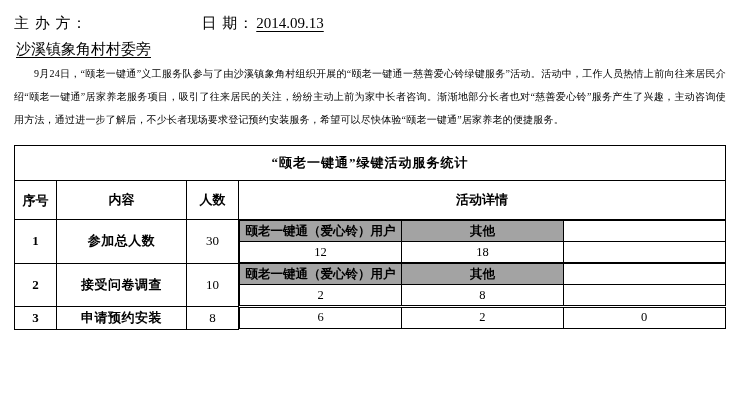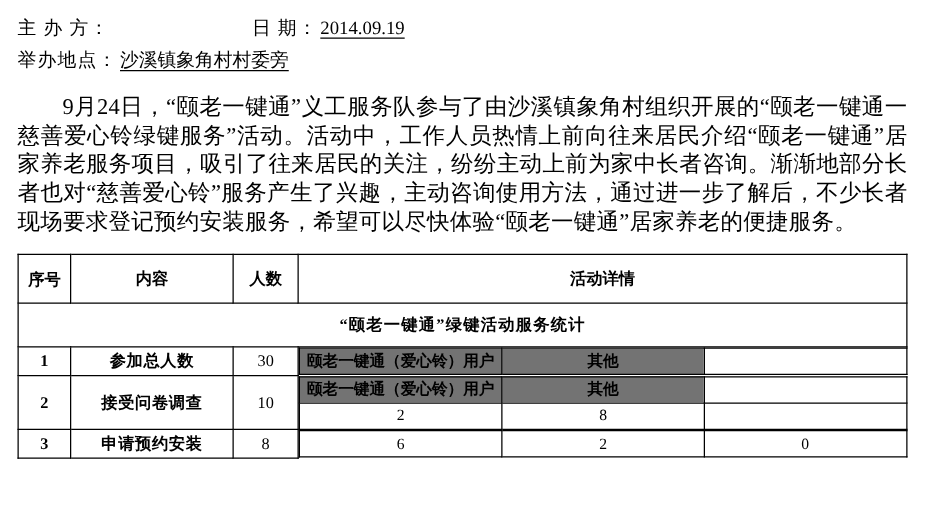--- a/index.html
+++ b/index.html
@@ -40,22 +40,21 @@
     padding: 0 2px;
   }
   .date-group {
     display: flex;
     align-items: baseline;
     margin-left: 114px;
   }
 
   
   .para {
-    margin-top: 12px;
-    font-size: 18px;
+    font-size: 10px;
     line-height: 23px;
     text-align: justify;
     text-indent: 2em;
     letter-spacing: 0.2px;
   }
 
   
   table.stat {
     margin-top: 14px;
     border-collapse: collapse;
@@ -109,85 +108,89 @@
     table-layout: fixed;
   }
   table.detail td {
     border: 1px solid #000000;
     text-align: center;
     font-size: 12.5px;
     height: 18px;
     padding: 1px 0;
   }
   td.shade {
-    background: #737373;
+    background: #a3a3a3;
     font-weight: bold;
   }
   td.plain {
     background: #ffffff;
   }
   td.blank {
     background: #ffffff;
   }
 </style>
 </head>
 <body>
 
 <div class="page">
 
   <div class="hdr-row">
     <span class="hdr-label">主 办 方：</span>
     <span class="date-group">
       <span class="hdr-label">日  期：</span>
-      <span class="hdr-value">2014.09.19</span>
+      <span class="hdr-value">2014.09.13</span>
     </span>
   </div>
 
   <div class="hdr-row">
-    <span class="hdr-label">举办地点：</span>
     <span class="hdr-value">沙溪镇象角村村委旁</span>
   </div>
 
   <div class="para">9月24日，“颐老一键通”义工服务队参与了由沙溪镇象角村组织开展的“颐老一键通一慈善爱心铃绿键服务”活动。活动中，工作人员热情上前向往来居民介绍“颐老一键通”居家养老服务项目，吸引了往来居民的关注，纷纷主动上前为家中长者咨询。渐渐地部分长者也对“慈善爱心铃”服务产生了兴趣，主动咨询使用方法，通过进一步了解后，不少长者现场要求登记预约安装服务，希望可以尽快体验“颐老一键通”居家养老的便捷服务。</div>
 
   <table class="stat">
     <colgroup>
       <col style="width:42px">
       <col style="width:130px">
       <col style="width:52px">
       <col>
     </colgroup>
     <tbody>
       <tr>
+        <td class="tbl-title" colspan="4">“颐老一键通”绿键活动服务统计</td>
+      </tr>
+      <tr>
         <td class="col-head col-head-narrow">序号</td>
         <td class="col-head">内容</td>
         <td class="col-head">人数</td>
         <td class="col-head">活动详情</td>
-      </tr>
-      <tr>
-        <td class="tbl-title" colspan="4">“颐老一键通”绿键活动服务统计</td>
       </tr>
 
       <tr>
         <td class="row-idx">1</td>
         <td class="row-name">参加总人数</td>
         <td class="row-num">30</td>
         <td class="detail-wrap">
           <table class="detail">
             <colgroup>
                 <col style="width:33.4%">
                 <col style="width:33.3%">
                 <col style="width:33.3%">
               </colgroup>
             <tbody>
               <tr>
                 <td class="shade">颐老一键通（爱心铃）用户</td>
                 <td class="shade">其他</td>
                 <td class="blank"></td>
               </tr>
+              <tr>
+                <td class="plain">12</td>
+                <td class="plain">18</td>
+                <td class="blank"></td>
+              </tr>
             </tbody>
           </table>
         </td>
       </tr>
 
       <tr>
         <td class="row-idx">2</td>
         <td class="row-name">接受问卷调查</td>
         <td class="row-num">10</td>
         <td class="detail-wrap">

